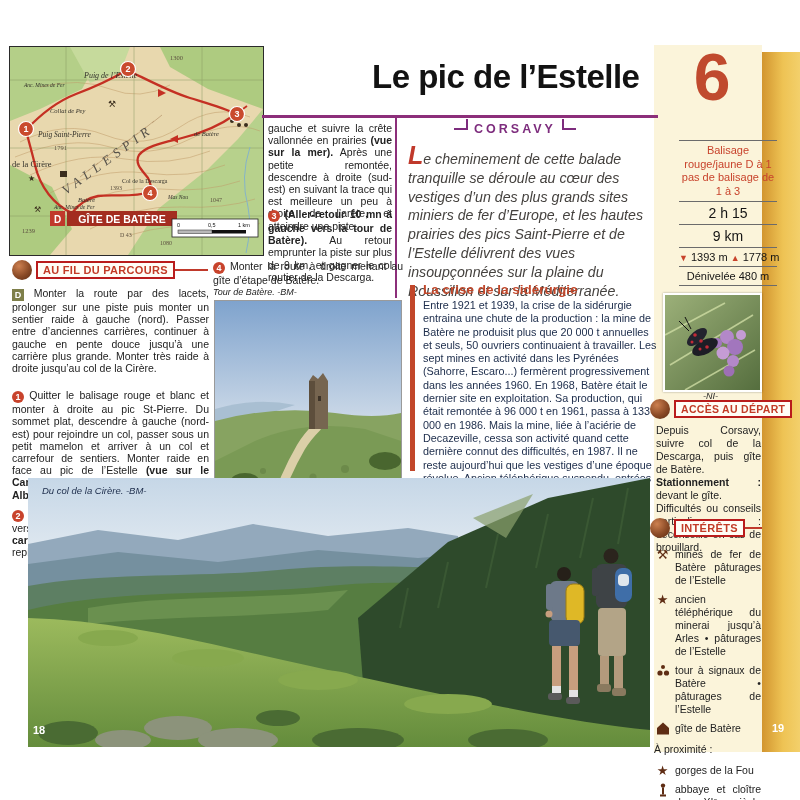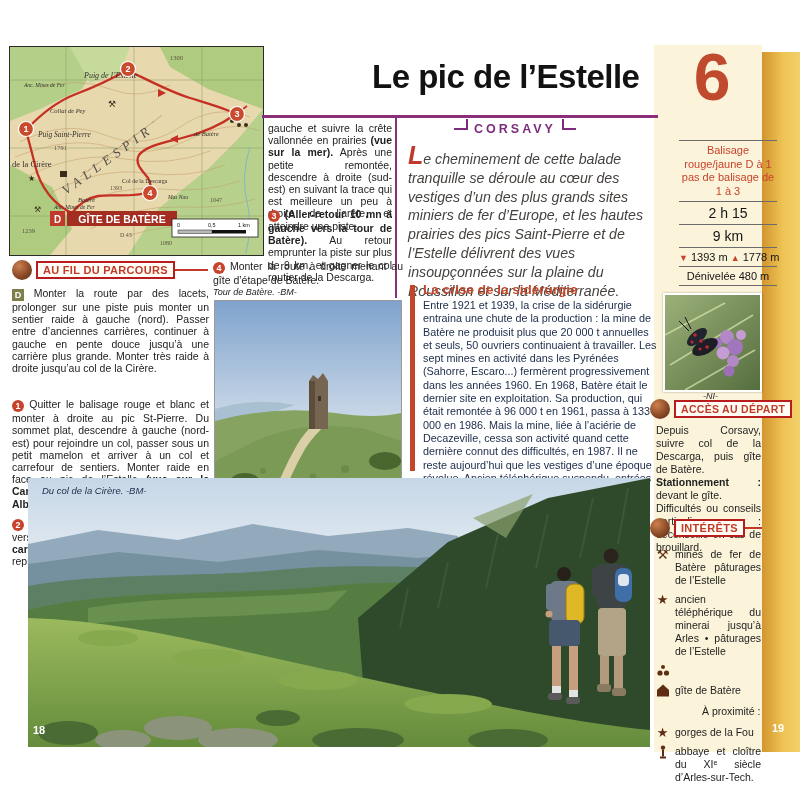--- a/index.html
+++ b/index.html
@@ -240,21 +240,21 @@
       <circle cx="140" cy="190" r="4.5"></circle>
   </g>
 </svg>
 
 <div class="abs sec-head" style="left:12px;top:258px;width:196px;">
   <span class="ball"></span>
   <span class="sec-box">AU FIL DU PARCOURS</span>
   <span class="sec-line"></span>
 </div>
 <div class="abs smalltxt" style="left:12px;top:287px;width:197px;">
-  <p style="margin:0 0 24px 0;"><span class="d-badge">D</span> <span>Monter la route par des lacets, prolonger sur une piste puis monter un sentier raide à gauche (nord). Passer entre d’anciennes carrières, continuer à gauche en pente douce jusqu’à une carrière plus grande. Monter très raide à droite jusqu’au col de la Cirère.</span></p>
+  <p style="margin:0 0 15px 0;"><span class="d-badge">D</span> <span>Monter la route par des lacets, prolonger sur une piste puis monter un sentier raide à gauche (nord). Passer entre d’anciennes carrières, continuer à gauche en pente douce jusqu’à une carrière plus grande. Monter très raide à droite jusqu’au col de la Cirère.</span></p>
   <p style="margin:0 0 7px 0;"><span class="num-badge">1</span> <span>Quitter le balisage rouge et blanc et monter à droite au pic St-Pierre. Du sommet plat, descendre à gauche (nord-est) pour rejoindre un col, passer sous un petit mamelon et arriver à un col et carrefour de sentiers. Monter raide en face au pic de l’Estelle </span><b>(vue sur le Canigó, les Corbières, la mer et les Albères).</b></p>
   <p style="margin:0;"><span class="num-badge">2</span> <span>Descente facile sur le fil de l’arête, vers le sud-est </span><b>(à droite anciennes carrières d’ex­ploitation)</b><span>. Arrivé à un replat, obliquer vers la</span></p>
 </div>
 
 <div class="abs info-panel">
   <div class="info-row first balisage">Balisage rouge/jaune D à 1 pas de balisage de 1 à 3</div>
   <div class="info-row big">2 h 15</div>
   <div class="info-row big">9 km</div>
   <div class="info-row alt"><span class="tri">▼</span> <span>1393 m</span> <span class="tri">▲</span> <span>1778 m</span></div>
   <div class="info-row deniv">Dénivelée 480 m</div>
@@ -326,28 +326,29 @@
   <div class="int-item">
     <span class="int-icon">★</span>
     <span class="side-txt">ancien téléphérique du minerai jusqu’à Arles • pâturages de l’Estelle</span>
   </div>
   <div class="int-item">
     <span class="int-icon"><svg width="14" height="12" viewBox="0 0 14 12">
           <circle cx="4" cy="9" r="2.6" fill="#5f2d14"></circle>
           <circle cx="10.5" cy="9" r="2.6" fill="#5f2d14"></circle>
           <circle cx="7" cy="3" r="2" fill="#5f2d14"></circle>
         </svg></span>
+    <span class="side-txt">tour à signaux de Batère • pâturages de l’Estelle</span>
   </div>
   <div class="int-item">
     <span class="int-icon"><svg width="14" height="13" viewBox="0 0 14 13">
           <path d="M1,6 L7,0.5 L13,6 L13,12.5 L1,12.5 Z" fill="#5f2d14"></path>
         </svg></span>
     <span class="side-txt">gîte de Batère</span>
   </div>
-  <div class="side-txt" style="margin:2px 0 8px 0;padding-left:48px;">À proximité :</div>
+  <div class="side-txt" style="margin:2px 0 8px 0;">À proximité :</div>
   <div class="int-item">
     <span class="int-icon">★</span>
     <span class="side-txt">gorges de la Fou</span>
   </div>
   <div class="int-item">
     <span class="int-icon"><svg width="12" height="14" viewBox="0 0 12 14">
           <circle cx="6" cy="2.6" r="2.2" fill="#5f2d14"></circle>
           <rect x="5" y="4.5" width="2" height="7" fill="#5f2d14"></rect>
           <rect x="3" y="11.5" width="6" height="2" fill="#5f2d14"></rect>
         </svg></span>

